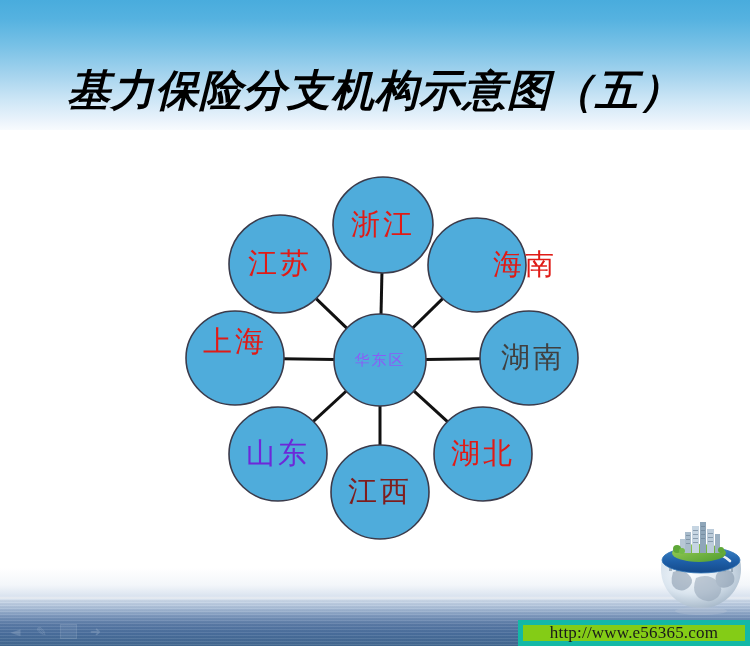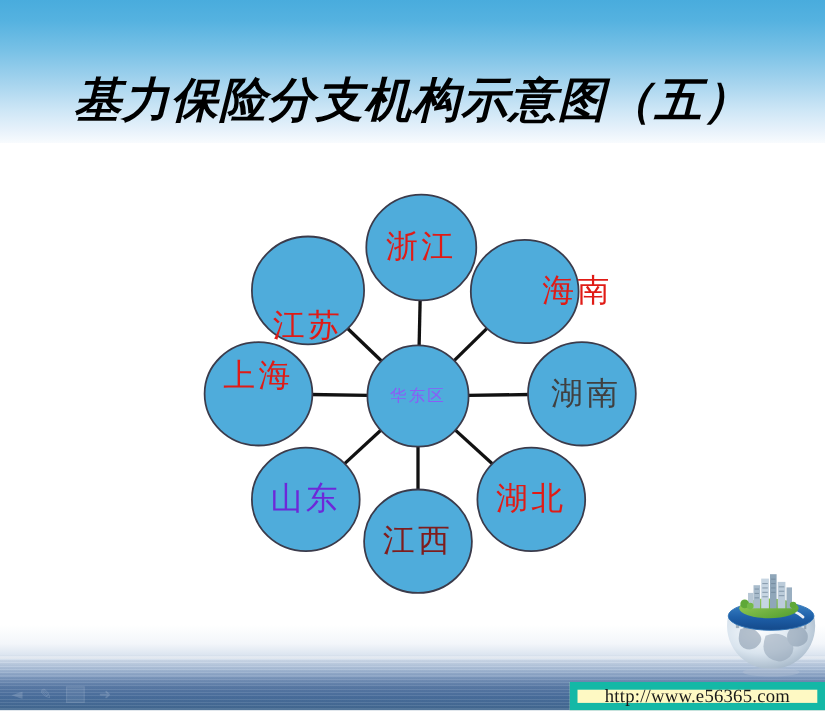--- a/index.html
+++ b/index.html
@@ -141,22 +141,22 @@
   }
   .globe-logo svg { display: block; }
 
   
   .url-box {
     position: absolute;
     left: 518px;
     top: 620px;
     width: 232px;
     height: 26px;
-    background: #fef9c3;
-    border: 7px solid #14b8a6;
+    background: #84cc16;
+    border: 5px solid #14b8a6;
     box-sizing: border-box;
     display: flex;
     align-items: center;
     justify-content: center;
     font-family: "Liberation Serif", "DejaVu Serif", serif;
     font-size: 17px;
     color: #1a1a1a;
     letter-spacing: 0.2px;
   }
 
@@ -224,21 +224,21 @@
         </g>
     </svg>
     <div id="label-layer">
         <div class="node-label satellite" style="left: 203px; top: 65px; color: rgb(224, 27, 22);">浙江</div>
         <div class="node-label satellite" style="left: 297px; top: 105px; color: rgb(224, 27, 22); margin-left: 48px;">海南</div>
         <div class="node-label satellite" style="left: 353px; top: 198px; color: #404040;">湖南</div>
         <div class="node-label satellite" style="left: 303px; top: 294px; color: rgb(224, 27, 22);">湖北</div>
         <div class="node-label satellite" style="left: 200px; top: 332px; color: #7f1d1d;">江西</div>
         <div class="node-label satellite" style="left: 98px; top: 294px; color: #6d28d9; text-align: center;">山东</div>
         <div class="node-label satellite" style="left: 55px; top: 182px; color: rgb(224, 27, 22);">上海</div>
-        <div class="node-label satellite" style="left: 100px; top: 104px; color: rgb(224, 27, 22); margin-top: 32px;">江苏</div>
+        <div class="node-label satellite" style="left: 100px; top: 104px; color: rgb(224, 27, 22);">江苏</div>
         <div class="node-label hub" style="left: 200px; top: 200px; color: #8b5cf6;">华东区</div>
       </div>
   </div>
 
   <div class="globe-logo">
     <svg viewBox="0 0 92 96" xmlns="http://www.w3.org/2000/svg">
       <defs>
         <radialGradient id="gSphere" cx="38%" cy="30%" r="78%">
           <stop offset="0%" stop-color="#FAFCFE"></stop>
           <stop offset="52%" stop-color="#D9E4EE"></stop>

